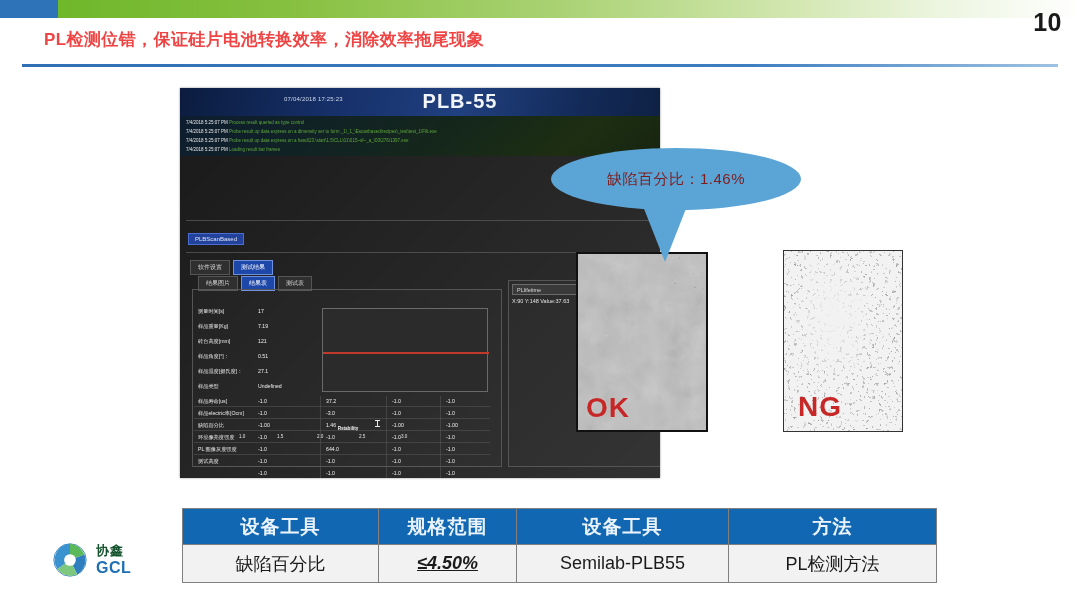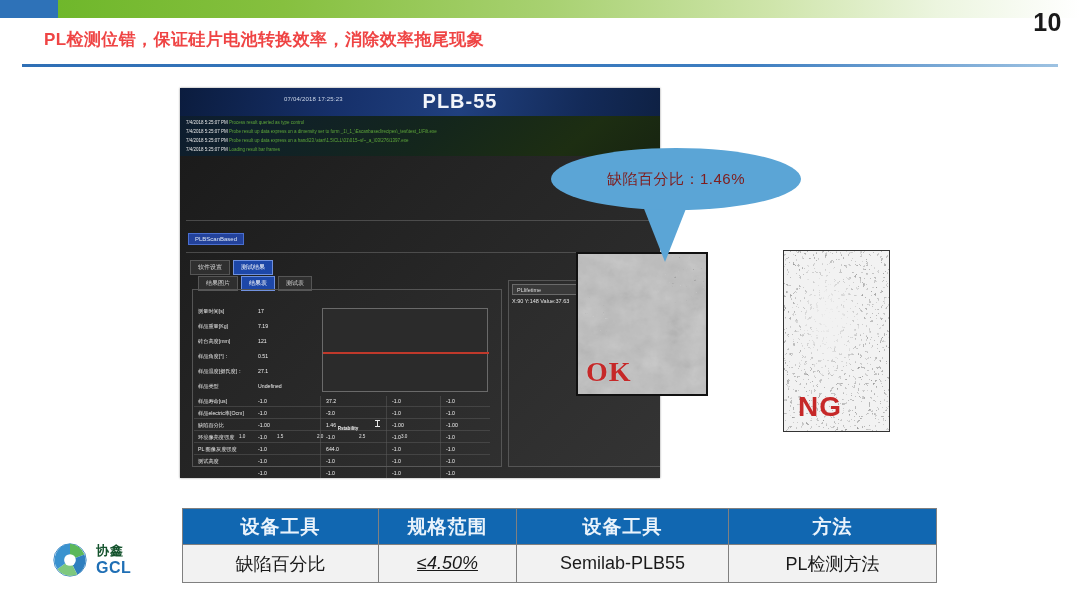--- a/index.html
+++ b/index.html
@@ -146,24 +146,24 @@
     content: ''; position: absolute; left: -2px; width: 5px; height: 1px; background: #e8e8e8;
   }
   .cursor-ibeam::before { top: 0; } .cursor-ibeam::after { bottom: 0; }
 
   
   .scan {
     position: absolute; border: 2px solid #111;
     background-repeat: no-repeat; background-size: cover;
   }
   .scan-ok {
-    left: 576px; top: 252px; width: 132px; height: 144px; font-family: Liberation Serif, serif;
+    left: 576px; top: 252px; width: 132px; height: 180px;
   }
   .scan-ng {
-    left: 783px; top: 250px; width: 107px; height: 182px;
+    left: 783px; top: 250px; width: 120px; height: 182px;
     border: 1px solid #333;
   }
   .scan-noise { position: absolute; inset: 0; overflow: hidden; }
   .verdict {
     position: absolute; left: 8px; bottom: 6px;
     font-size: 28px; font-weight: 700; color: #c62828;
     letter-spacing: 1px; text-shadow: 0 0 2px rgba(255,255,255,.25);
   }
   .verdict.ng { left: 14px; bottom: 8px; }
 
@@ -195,21 +195,21 @@
   }
   .spec th {
     background: #1167b1; color: #eaf3fb; height: 36px;
     font-size: 19px; font-weight: 700; letter-spacing: 1px;
   }
   .spec td {
     background: #f2f2f2; color: #1a1a1a; height: 38px;
     font-size: 18px;
   }
   .spec td.emph {
-    font-weight: 400; font-style: italic; text-decoration: underline;
+    font-weight: 700; font-style: italic; text-decoration: underline;
   }
   .col-a { width: 196px; } .col-b { width: 138px; }
   .col-c { width: 212px; } .col-d { width: 208px; }
 
   
   .logo { position: absolute; left: 52px; top: 540px; width: 104px; height: 44px; }
   .logo-mark { position: absolute; left: 0; top: 2px; width: 36px; height: 36px; }
   .logo-cn {
     position: absolute; left: 44px; top: 2px;
     font-size: 13px; font-weight: 700; color: #14532d; letter-spacing: 1px;

